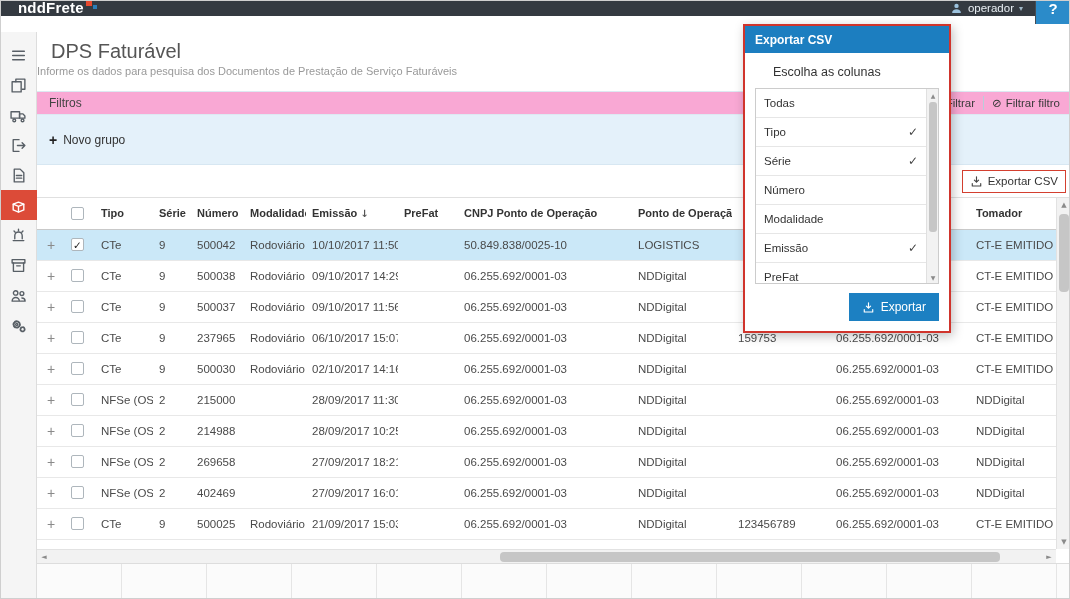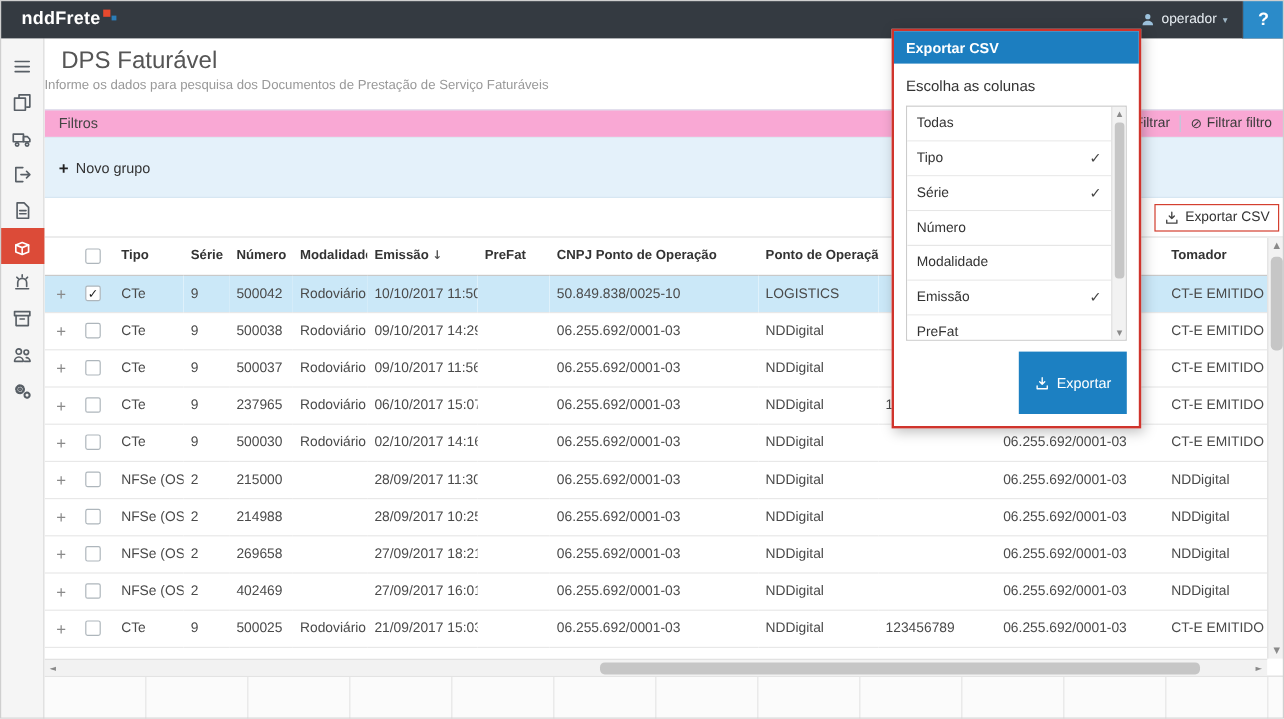--- a/index.html
+++ b/index.html
@@ -2,21 +2,21 @@
 <html><head>
 <meta charset="utf-8">
 <style>
   *{box-sizing:border-box;margin:0;padding:0}
   html,body{width:1070px;height:599px;overflow:hidden}
   body{position:relative;background:#fff;font-family:"Liberation Sans","DejaVu Sans",sans-serif;font-size:12px;color:#444}
   .glyph{font-family:"DejaVu Sans",sans-serif}
   .frame{position:absolute;inset:0;border:1px solid #cfcfcf;pointer-events:none;z-index:300}
 
   
-  .topbar{position:absolute;top:0;left:0;right:0;height:32px;background:#343a41;display:flex;align-items:center;justify-content:space-between;z-index:50}
+  .topbar{position:absolute;top:0;left:0;right:0;height:16px;background:#343a41;display:flex;align-items:center;justify-content:space-between;z-index:50}
   .logo{display:flex;align-items:flex-start;padding-left:18px;color:#fff;font-size:15px;font-weight:bold;letter-spacing:.2px;line-height:18px}
   .sq-r{width:6px;height:6px;background:#e8492e;display:inline-block;margin:1px 0 0 2px}
   .sq-b{width:4px;height:4px;background:#2b7db8;display:inline-block;margin:6px 0 0 1px}
   .topbar-right{display:flex;align-items:center;height:100%}
   .user-menu{display:flex;align-items:center;gap:5px;padding:12px 12px;height:100%;color:#e8eef3;font-size:11.5px;cursor:pointer}
   .user-menu svg{width:13px;height:13px}
   .caret{font-size:8px;color:#9fb6c6}
   .tb-divider{width:1px;height:32px;background:#454c54}
   .help-btn{width:34px;height:32px;display:flex;align-items:center;justify-content:center;color:#fff;font-weight:bold;font-size:15px;background:#2b8bc9;cursor:pointer}
 
@@ -62,30 +62,30 @@
   .hscroll .arr{top:0;width:14px;height:14px;font-size:7px}
   .arr.left{left:0}.arr.right{right:0}
   .hthumb{position:absolute;top:2px;height:10px;left:463px;width:500px;background:#c6c6c6;border-radius:4px;cursor:pointer}
   .grid-footer{height:37px;background:#fbfbfb;border-top:1px solid #ddd;display:flex}
   .gf-cell{width:85px;border-right:1px solid #e5e5e5;height:100%}
 
   
   .modal{position:absolute;left:743px;top:24px;width:208px;background:#fff;border:2px solid #d0342c;box-shadow:2px 3px 10px rgba(0,0,0,.25);z-index:100}
   .modal-header{height:27px;background:#1c7ec0;color:#fff;font-size:12px;font-weight:bold;display:flex;align-items:center;padding-left:10px}
   .modal-body{padding:8px 10px 10px}
-  .choose-label{font-size:12.5px;color:#333;margin:4px 0 9px}
+  .choose-label{font-size:12.5px;color:#333;margin:4px 18px 9px}
   .listbox{position:relative;border:1px solid #ccc;height:196px;overflow:hidden;padding-right:12px}
   .listbox ul{list-style:none}
   .listbox li{height:29px;display:flex;align-items:center;justify-content:space-between;padding:0 8px;border-bottom:1px solid #e6e6e6;font-size:11.5px;color:#333;cursor:pointer;background:#fff}
   .check{color:#444;font-weight:bold;font-size:12px}
   .list-scroll{position:absolute;top:0;right:0;bottom:0;width:12px;background:#f2f2f2;border-left:1px solid #e0e0e0}
   .list-scroll .arr{left:0;width:12px;height:12px;font-size:6px}
   .lthumb{position:absolute;left:2px;width:8px;top:13px;height:130px;background:#c6c6c6;border-radius:3px;cursor:pointer}
   .modal-actions{display:flex;justify-content:flex-end;margin-top:9px}
-  .modal-export-btn{display:flex;align-items:center;gap:6px;background:#1c80c2;color:#fff;border:none;font-size:12px;padding:19px 13px;cursor:pointer}
+  .modal-export-btn{display:flex;align-items:center;gap:6px;background:#1c80c2;color:#fff;border:none;font-size:12px;padding:7px 13px;cursor:pointer}
   .modal-export-btn svg{stroke:#fff}
 </style>
 </head>
 <body>
 
 <header class="topbar">
   <div class="logo">
     <span>nddFrete</span>
       <span class="sq-r"></span>
       <span class="sq-b"></span>

